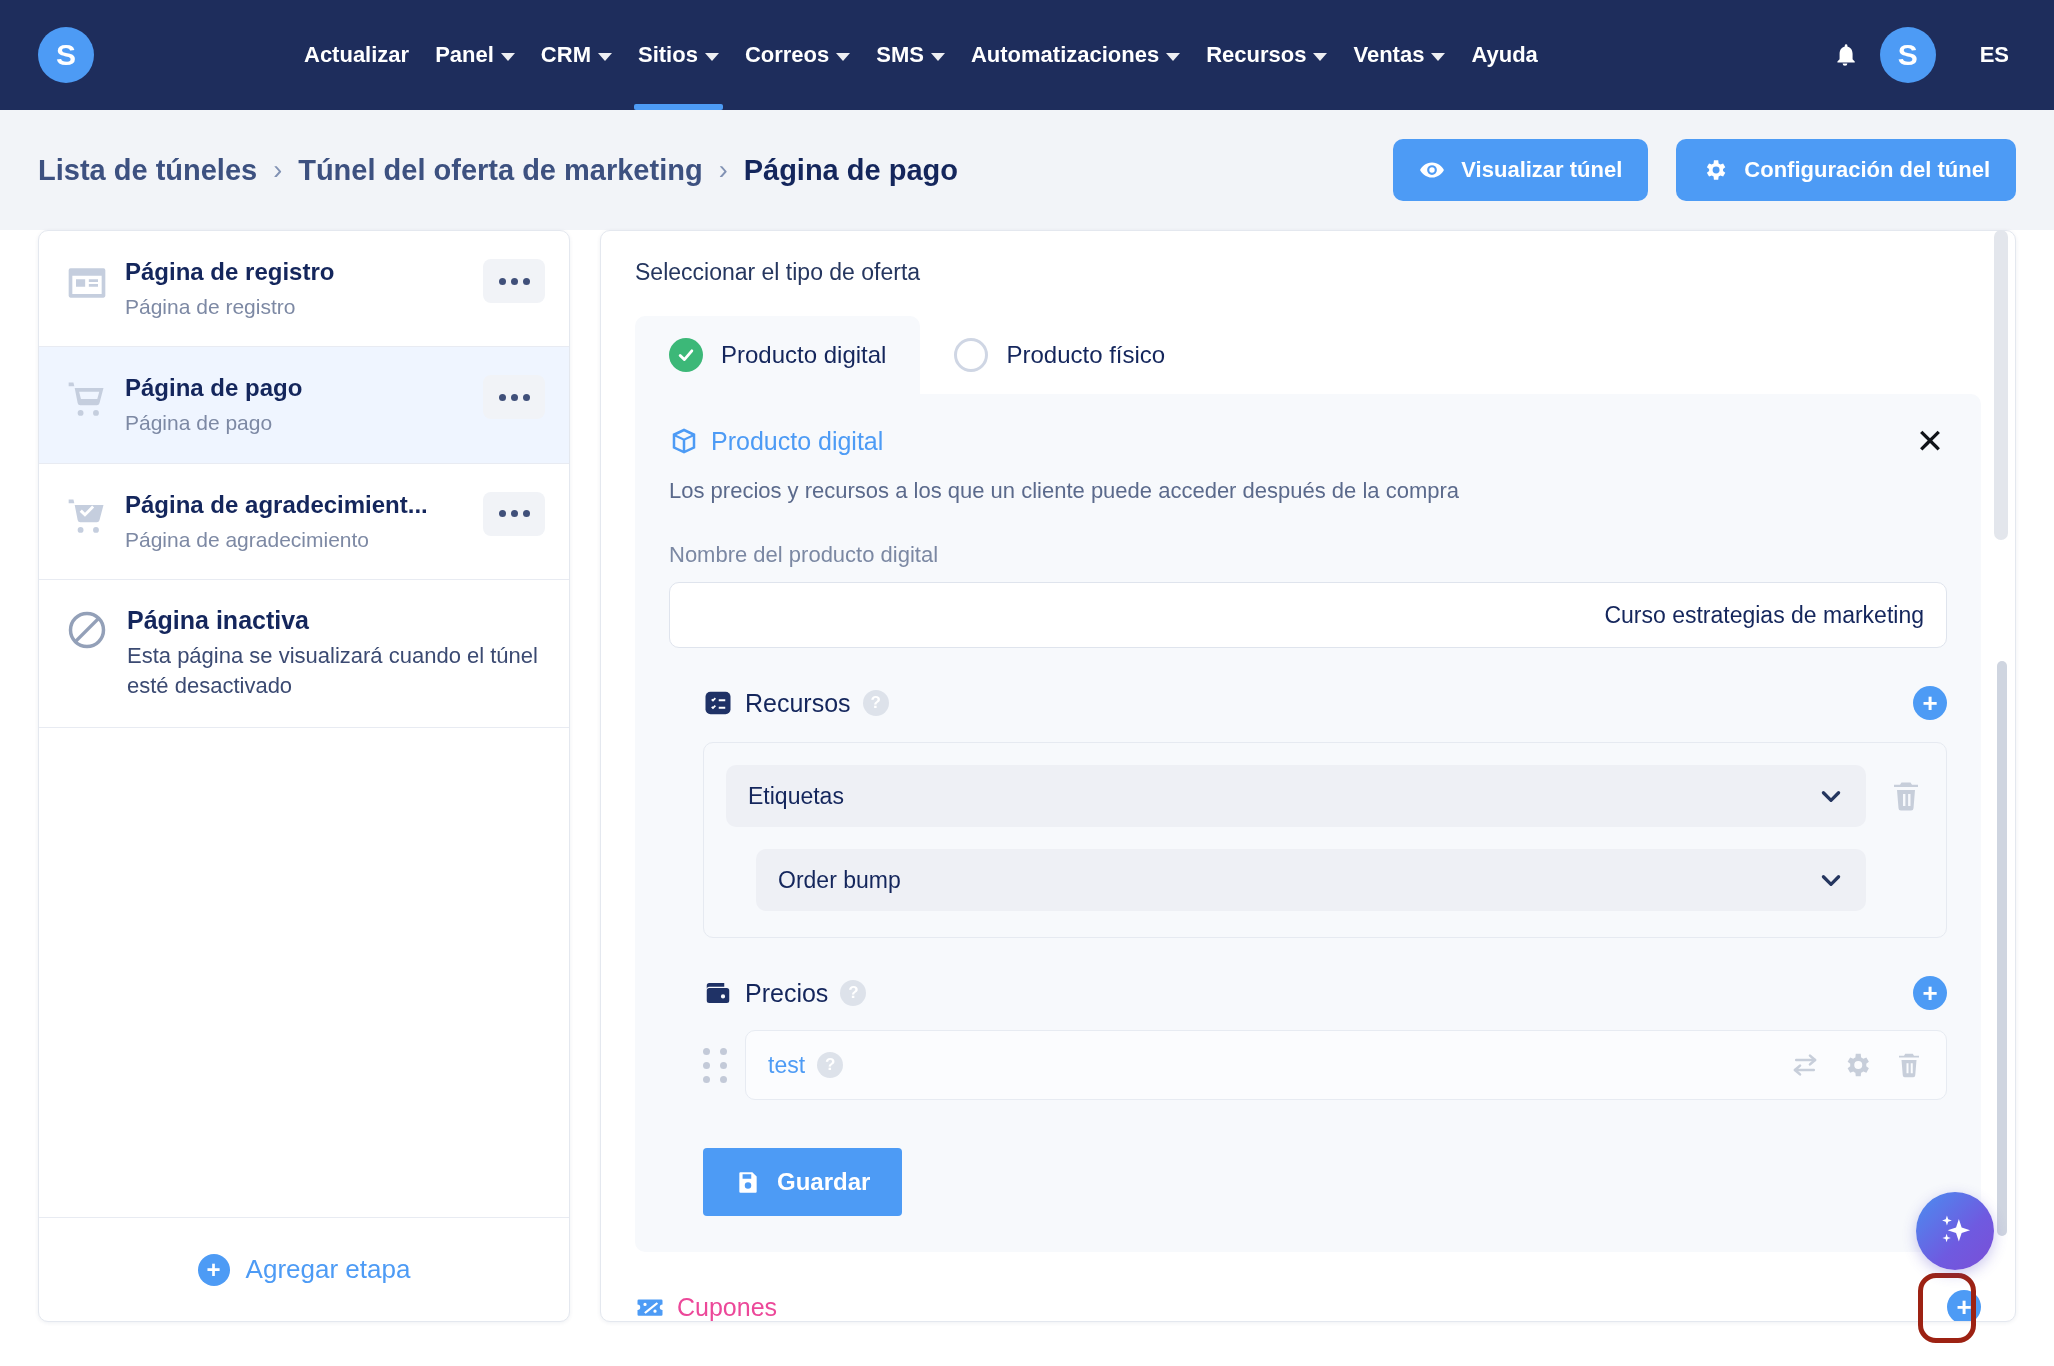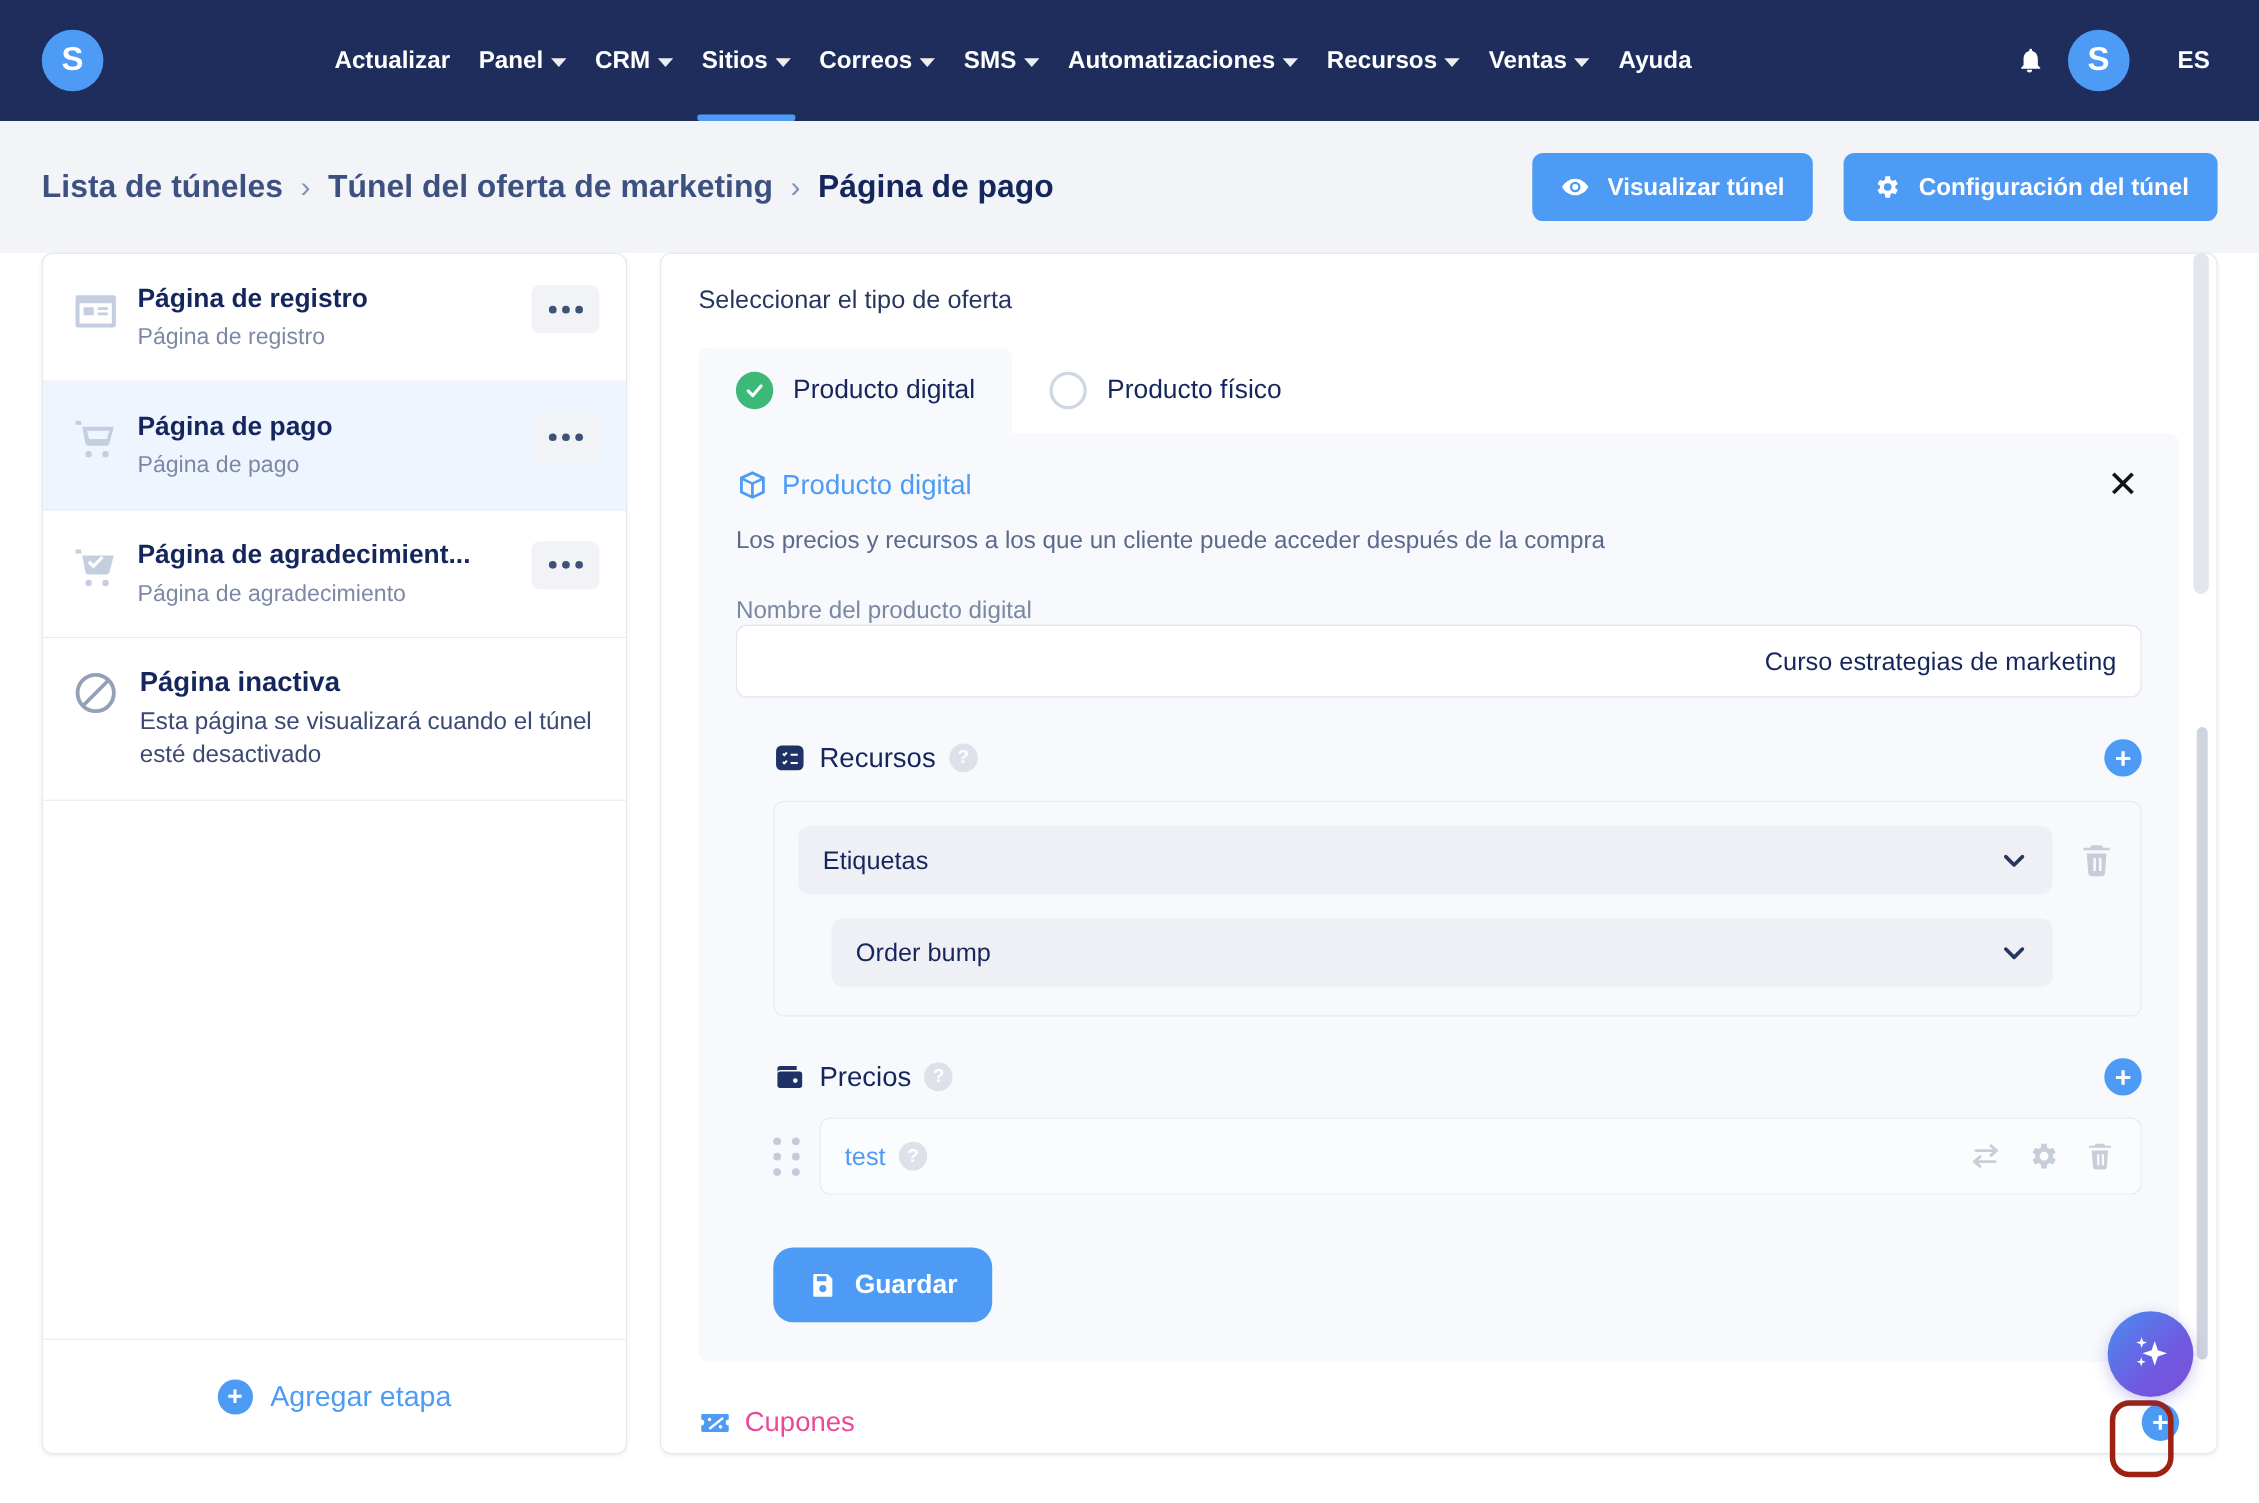--- a/index.html
+++ b/index.html
@@ -202,21 +202,21 @@
   .pp-head { display: flex; align-items: center; }
   .pp-head .ico { width: 30px; height: 30px; color: #4d9bf5; margin-right: 12px; }
   .pp-title { font-size: 25px; color: #4d9bf5; }
   .close-x {
     margin-left: auto; width: 34px; height: 34px;
     color: #101318; cursor: pointer;
     display:flex; align-items:center; justify-content:center;
     font-size: 34px; line-height: 1; font-weight: 500;
   }
   .pp-desc { font-size: 22px; color: #5b6a8c; margin-top: 20px; }
-  .field-label { font-size: 22px; color: #7b88a3; margin-top: 38px; }
+  .field-label { font-size: 22px; color: #7b88a3; margin-top: 38px; margin-bottom: 14px; }
   .text-input {
     width: 100%; height: 66px;
     background: #ffffff;
     border: 1px solid #dfe4ed;
     border-radius: 10px;
     padding: 0 22px;
     font-size: 23px; color: #14265c;
     font-family: "Liberation Sans", sans-serif;
     outline: none;
     text-align: right;
@@ -292,21 +292,21 @@
   .annot-ring {
     position: absolute;
     border: 5px solid #9d2213;
     border-radius: 18px;
     pointer-events: none;
   }
 
   .save-btn {
     margin: 48px 0 0 34px;
     background: #4d9bf5; color: #fff;
-    border: none; border-radius: 18px;
+    border: none; border-radius: 4px;
     height: 68px; padding: 0 32px;
     font-size: 24px; font-weight: bold;
     display: inline-flex; align-items: center; gap: 16px;
     cursor: pointer;
     font-family: "Liberation Sans", sans-serif;
   }
   .save-btn svg { width: 26px; height: 26px; }
 
   .coupon-head {
     display: flex; align-items: center;

